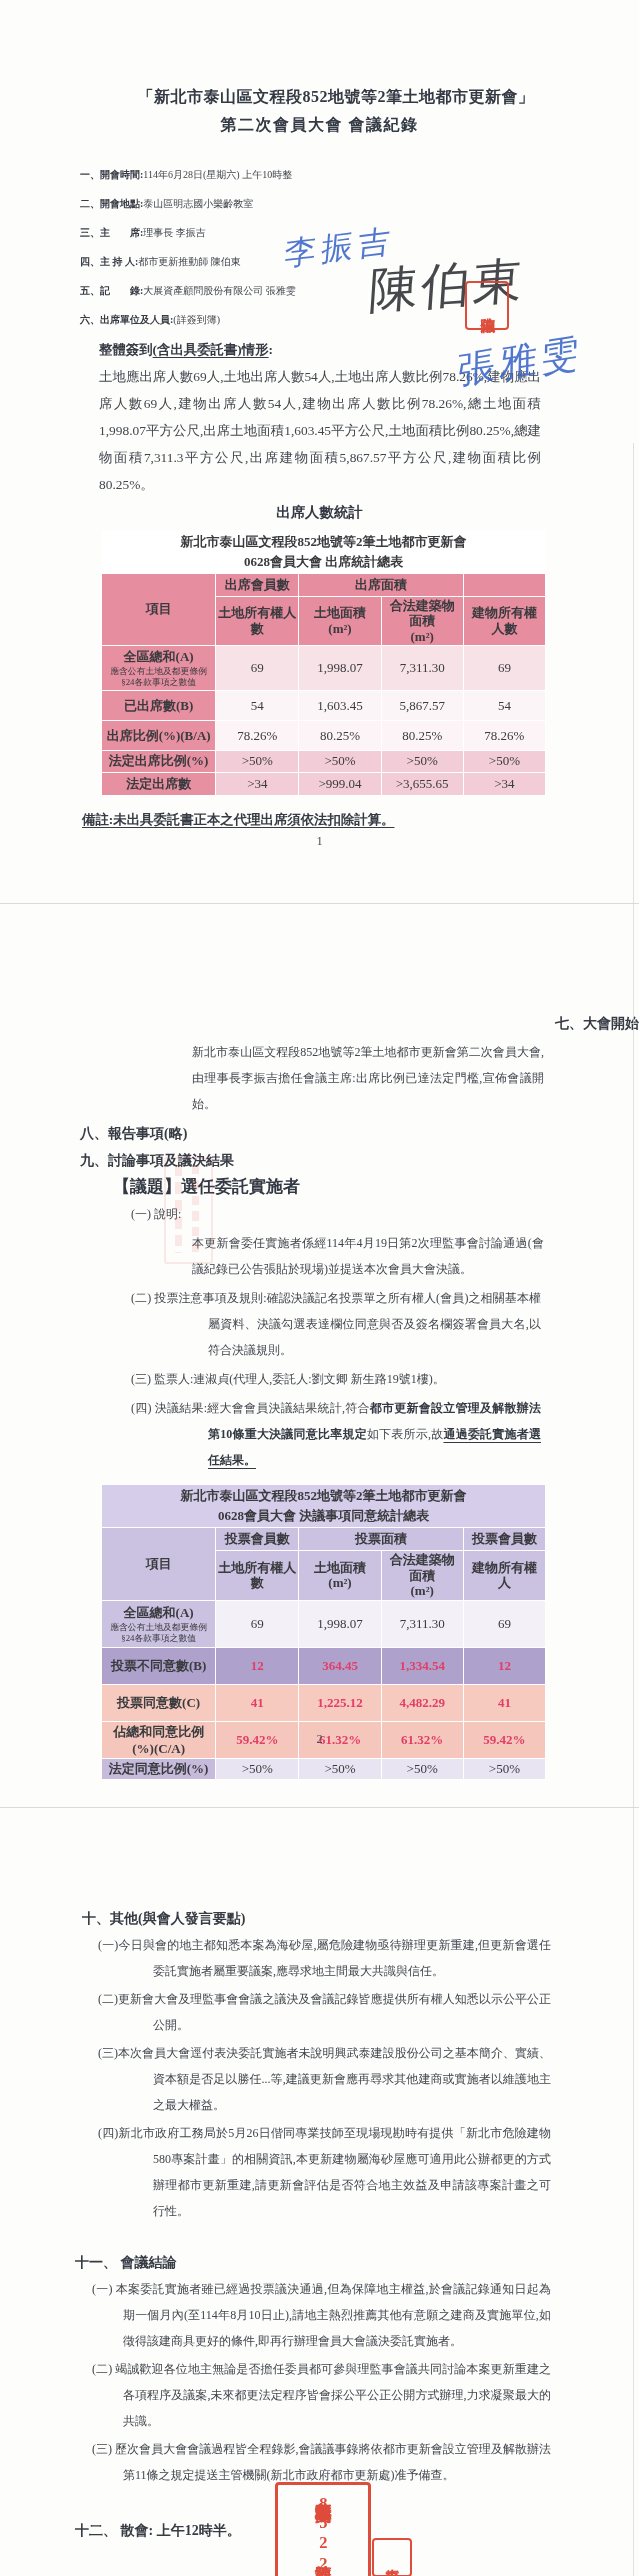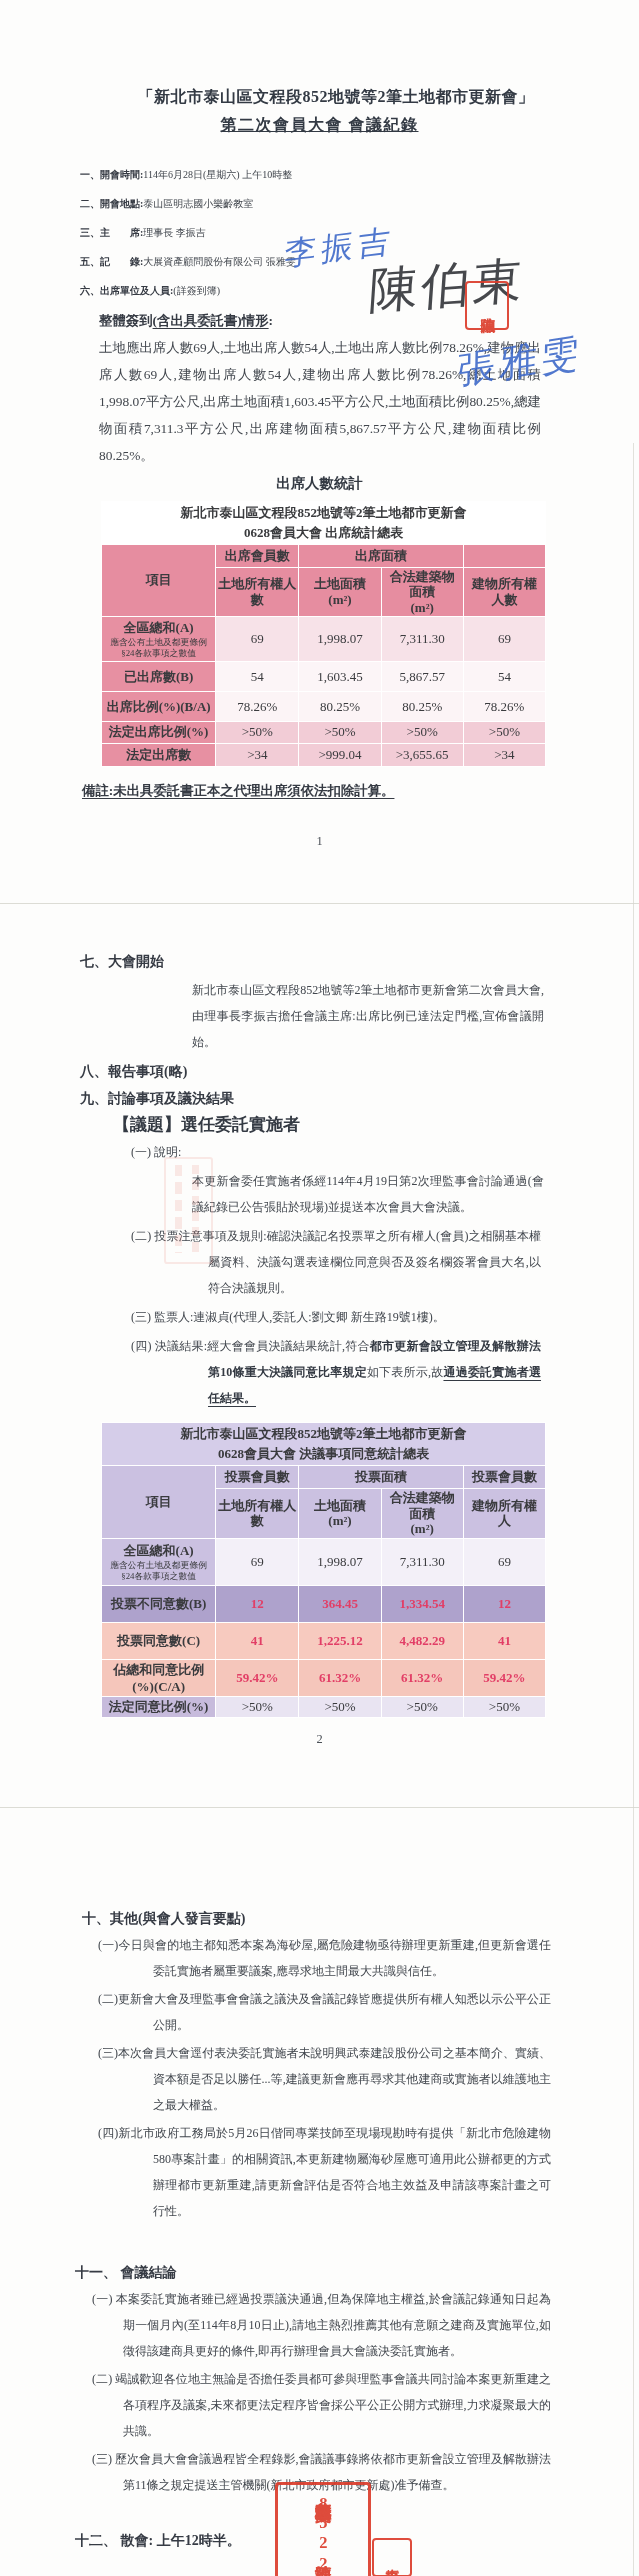--- a/index.html
+++ b/index.html
@@ -9,21 +9,21 @@
     font-family:"Liberation Serif","DejaVu Serif",serif;
     color:#3f444b;
   }
   .page{position:absolute;left:0;width:639px;height:904px;overflow:hidden;background:#fdfdfc;}
   #page1{top:0;} #page2{top:904px;} #page3{top:1808px;}
   .page-sep{position:absolute;left:0;width:639px;height:0.5px;background:#dcdcd5;}
   .edge-line{position:absolute;top:443px;left:633px;width:1px;height:2269px;background:#d4d4cd;opacity:.7;}
 
   .doc-title{text-align:center;font-weight:bold;font-size:16px;color:#333a44;letter-spacing:0.5px;}
   .doc-title.first{padding-top:87px;padding-left:33px;}
-  .doc-title.second{margin-top:7.2px;letter-spacing:1.5px;text-decoration:underline;}
+  .doc-title.second{margin-top:7.2px;letter-spacing:1.5px;}
 
   .enum-list{margin:24px 77px 0 80px;font-size:10px;}
   .enum-line{line-height:29px;white-space:nowrap;}
   .enum-label{font-weight:bold;color:#363b44;}
 
   .signin-line{margin:2.1px 77px 0 99px;font-size:13.4px;line-height:27px;font-weight:bold;color:#363b44;}
   .u{text-decoration:underline;text-underline-offset:3.1px;}
 
   .summary{margin:0 98px 0 99px;font-size:13.4px;line-height:27px;text-align:justify;color:#41464d;}
 
@@ -104,20 +104,21 @@
 <body>
 
 <div class="page" id="page1">
   <div class="doc-title first">「新北市泰山區文程段852地號等2筆土地都市更新會」</div>
   <div class="doc-title second">第二次會員大會 會議紀錄</div>
 
   <div class="enum-list">
     <div class="enum-line"><span class="enum-label">一、開會時間:</span><span>114年6月28日(星期六) 上午10時整</span></div>
     <div class="enum-line"><span class="enum-label">二、開會地點:</span><span>泰山區明志國小樂齡教室</span></div>
     <div class="enum-line"><span class="enum-label">三、主　　席:</span><span>理事長 李振吉</span></div>
+    <div class="enum-line"><span class="enum-label">四、主 持 人:</span><span>都市更新推動師 陳伯東</span></div>
     <div class="enum-line"><span class="enum-label">五、記　　錄:</span><span>大展資產顧問股份有限公司 張雅雯</span></div>
     <div class="enum-line"><span class="enum-label">六、出席單位及人員:</span><span>(詳簽到簿)</span></div>
   </div>
 
   <div class="signin-line">
     <span>整體簽到</span><span class="u">(含出具委託書)情形</span><span>:</span>
   </div>
 
   <div class="summary">土地應出席人數69人,土地出席人數54人,土地出席人數比例78.26%,建物應出席人數69人,建物出席人數54人,建物出席人數比例78.26%,總土地面積1,998.07平方公尺,出席土地面積1,603.45平方公尺,土地面積比例80.25%,總建物面積7,311.3平方公尺,出席建物面積5,867.57平方公尺,建物面積比例80.25%。</div>
 
@@ -197,21 +198,21 @@
   <div class="hand sig-chair">李振吉</div>
   <div class="hand sig-host">陳伯東</div>
   <div class="hand sig-rec">張雅雯</div>
   <div class="seal host-seal">
     <span>陳</span>
     <span>伯東</span>
   </div>
 </div>
 
 <div class="page" id="page2">
-  <div class="sec-head" style="margin-top:48px;">七、大會開始</div>
+  <div class="sec-head" style="margin-top:110px;text-align:right;">七、大會開始</div>
   <div class="body-par p2-par">新北市泰山區文程段852地號等2筆土地都市更新會第二次會員大會,由理事長李振吉擔任會議主席:出席比例已達法定門檻,宣佈會議開始。</div>
   <div class="sec-head" style="margin-top:7.2px;">八、報告事項(略)</div>
   <div class="sec-head" style="margin-top:6.2px;">九、討論事項及議決結果</div>
   <div class="topic">【議題】選任委託實施者</div>
 
   <div class="body-par" style="margin:2.1px 98px 0 131px;">(一) 說明:</div>
   <div class="body-par" style="margin:2.1px 95px 0 192px;">本更新會委任實施者係經114年4月19日第2次理監事會討論通過(會議紀錄已公告張貼於現場)並提送本次會員大會決議。</div>
   <div class="body-par num-item">(二) 投票注意事項及規則:確認決議記名投票單之所有權人(會員)之相關基本權屬資料、決議勾選表達欄位同意與否及簽名欄簽署會員大名,以符合決議規則。</div>
   <div class="body-par num-item">(三) 監票人:連淑貞(代理人,委託人:劉文卿 新生路19號1樓)。</div>
   <div class="body-par num-item">
@@ -289,21 +290,21 @@
   <div class="faint-stamp"></div>
 </div>
 
 <div class="page" id="page3">
   <div class="sec-head" style="margin-top:101px;margin-left:82px;">十、其他(與會人發言要點)</div>
   <div class="body-par p3-item">(一)今日與會的地主都知悉本案為海砂屋,屬危險建物亟待辦理更新重建,但更新會選任委託實施者屬重要議案,應尋求地主間最大共識與信任。</div>
   <div class="body-par p3-item">(二)更新會大會及理監事會會議之議決及會議記錄皆應提供所有權人知悉以示公平公正公開。</div>
   <div class="body-par p3-item">(三)本次會員大會逕付表決委託實施者未說明興武泰建設股份公司之基本簡介、實績、資本額是否足以勝任...等,建議更新會應再尋求其他建商或實施者以維護地主之最大權益。</div>
   <div class="body-par p3-item">(四)新北市政府工務局於5月26日偕同專業技師至現場現勘時有提供「新北市危險建物580專案計畫」的相關資訊,本更新建物屬海砂屋應可適用此公辦都更的方式辦理都市更新重建,請更新會評估是否符合地主效益及申請該專案計畫之可行性。</div>
 
-  <div class="sec-head" style="margin-top:39px;margin-left:75px;">十一、 會議結論</div>
+  <div class="sec-head" style="margin-top:29px;margin-left:75px;">十一、 會議結論</div>
   <div class="body-par p3-item2">(一) 本案委託實施者雖已經過投票議決通過,但為保障地主權益,於會議記錄通知日起為期一個月內(至114年8月10日止),請地主熱烈推薦其他有意願之建商及實施單位,如徵得該建商具更好的條件,即再行辦理會員大會議決委託實施者。</div>
   <div class="body-par p3-item2">(二) 竭誠歡迎各位地主無論是否擔任委員都可參與理監事會議共同討論本案更新重建之各項程序及議案,未來都更法定程序皆會採公平公正公開方式辦理,力求凝聚最大的共識。</div>
   <div class="body-par p3-item2">(三) 歷次會員大會會議過程皆全程錄影,會議議事錄將依都市更新會設立管理及解散辦法第11條之規定提送主管機關(新北市政府都市更新處)准予備查。</div>
 
   <div class="sec-head" style="margin-top:33px;margin-left:75px;">十二、 散會: 上午12時半。</div>
 
   <div class="seal org-seal">
     <span>新北市泰</span>
     <span>山區文程</span>
     <span>段852地號</span>

